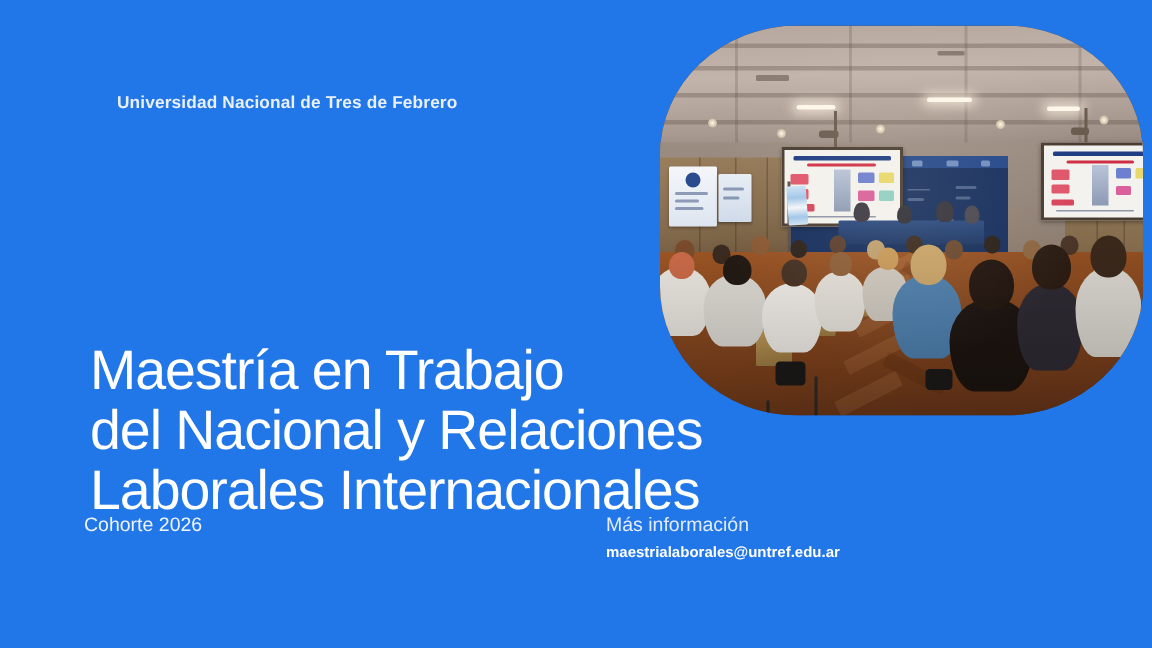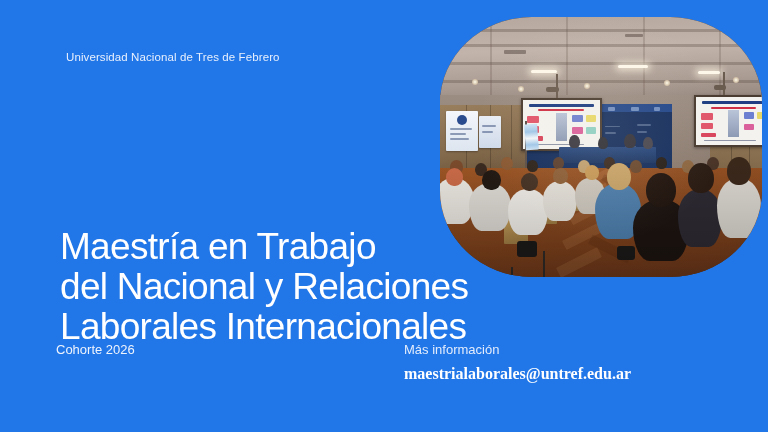--- a/index.html
+++ b/index.html
@@ -26,24 +26,24 @@
   }
   .brand-acronym {
     font-size: 11.5px;
     font-weight: bold;
     color: #ffffff;
     letter-spacing: 0.55px;
     margin: 0 0 1px 0;
   }
   .brand-name {
     font-size: 11.5px;
-    font-weight: normal;
+    font-weight: bold;
     color: #e8f0fd;
     letter-spacing: 0.1px;
-    margin: 4px;
+    margin: 16px;
   }
 
   
   .badge {
     position: absolute;
     left: 62px;
     top: 144px;
     background: #ffffff;
     color: #2176e8;
     font-size: 12.5px;
@@ -82,26 +82,25 @@
   .foot-left  { left: 56px;  top: 0; }
   .foot-right { left: 404px; top: 0; }
   .foot-label {
     font-size: 13px;
     font-weight: normal;
     color: #e2ecfc;
     margin: 0 0 2px 0;
     white-space: nowrap;
   }
   .foot-strong {
-    font-size: 16px;
+    font-size: 10px;
     font-weight: bold;
     color: #ffffff;
     margin: 0;
     white-space: nowrap;
-    font-family: Liberation Serif, serif;
   }
   .foot-plain {
     font-size: 13px;
     font-weight: normal;
     color: #eef4fd;
     margin: 0;
     white-space: nowrap;
   }
 
   

